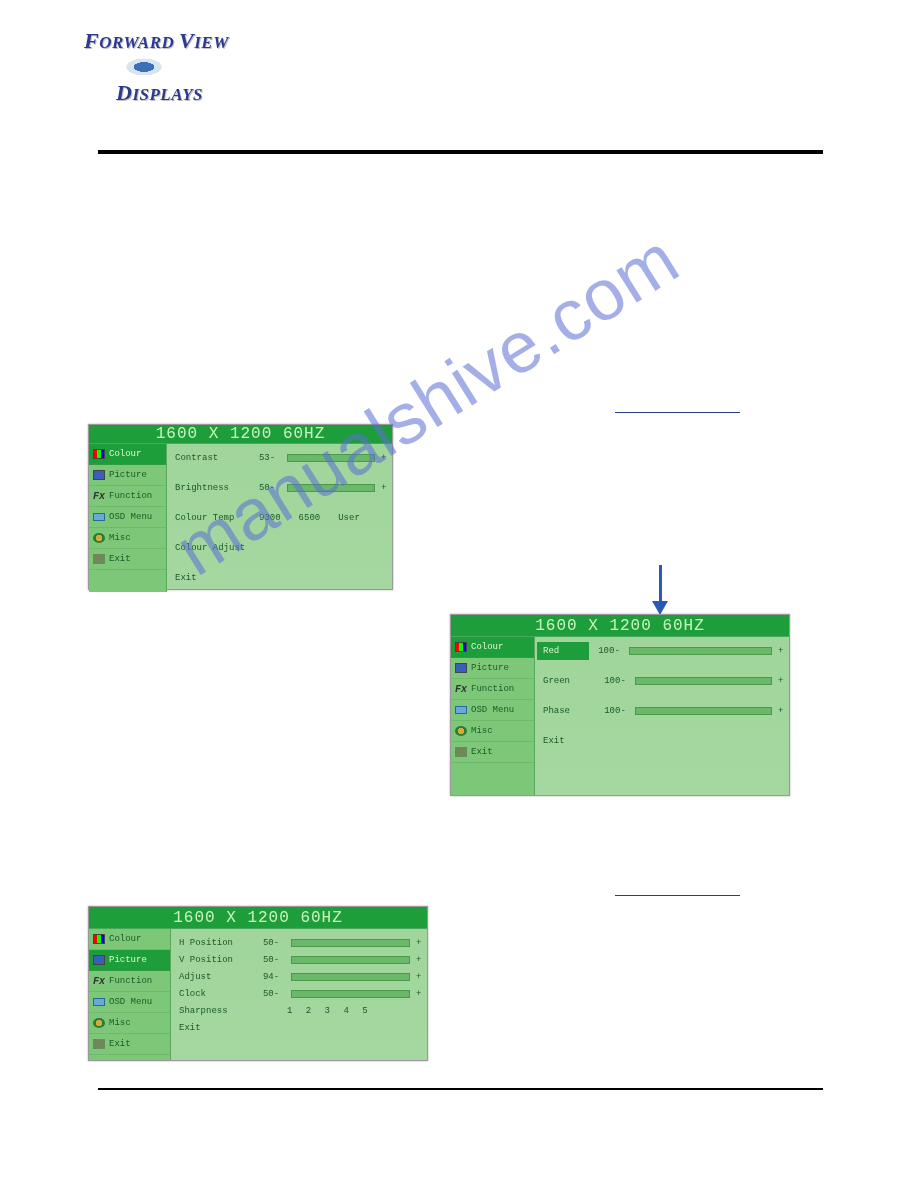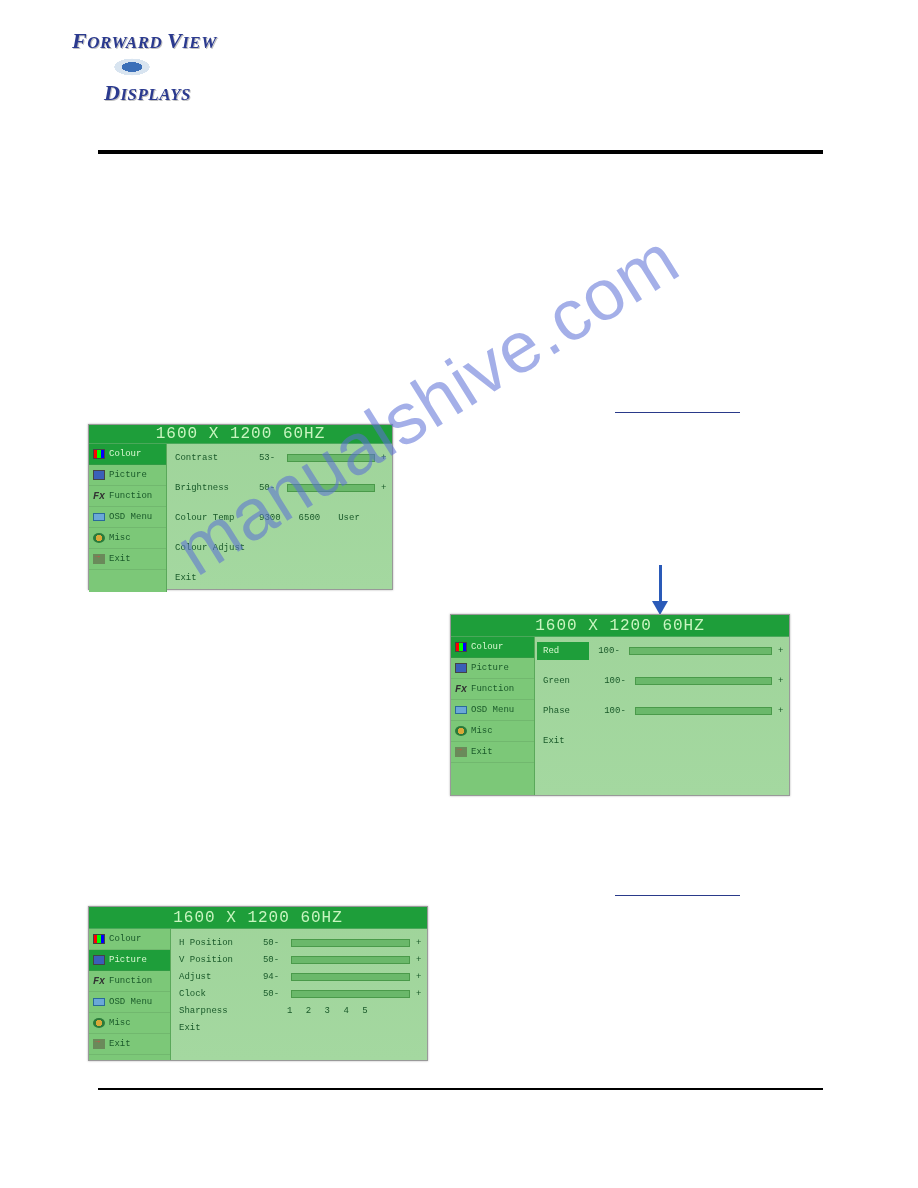--- a/index.html
+++ b/index.html
@@ -6,21 +6,21 @@
   body {
     width: 918px;
     height: 1188px;
     background: #ffffff;
     font-family: Arial, sans-serif;
     position: relative;
   }
   .logo {
     position: absolute;
     top: 28px;
-    left: 72px;
+    left: 84px;
     width: 150px;
     height: 80px;
   }
   .logo-text1 {
     font-family: Georgia, "Times New Roman", serif;
     font-weight: bold;
     font-style: italic;
     color: #2b3a8f;
     font-size: 17px;
     letter-spacing: 0.5px;

